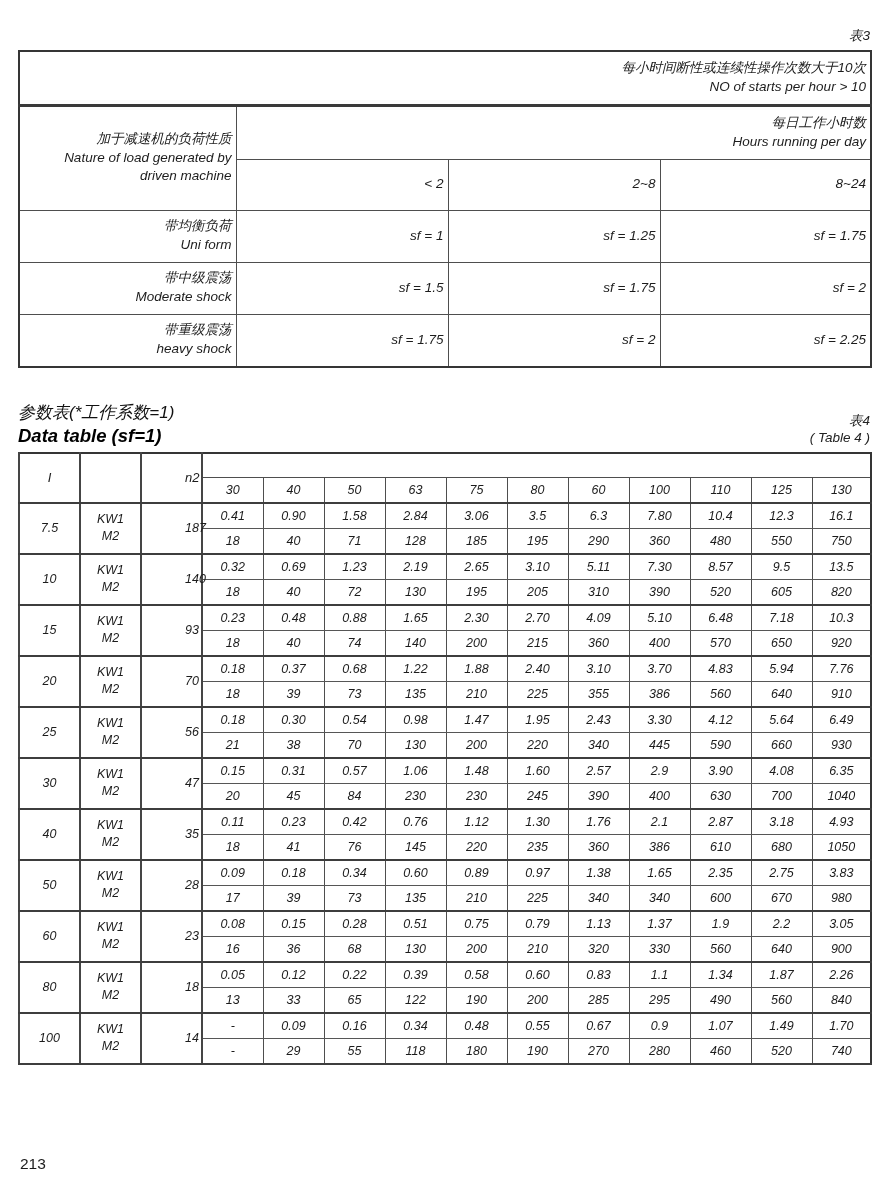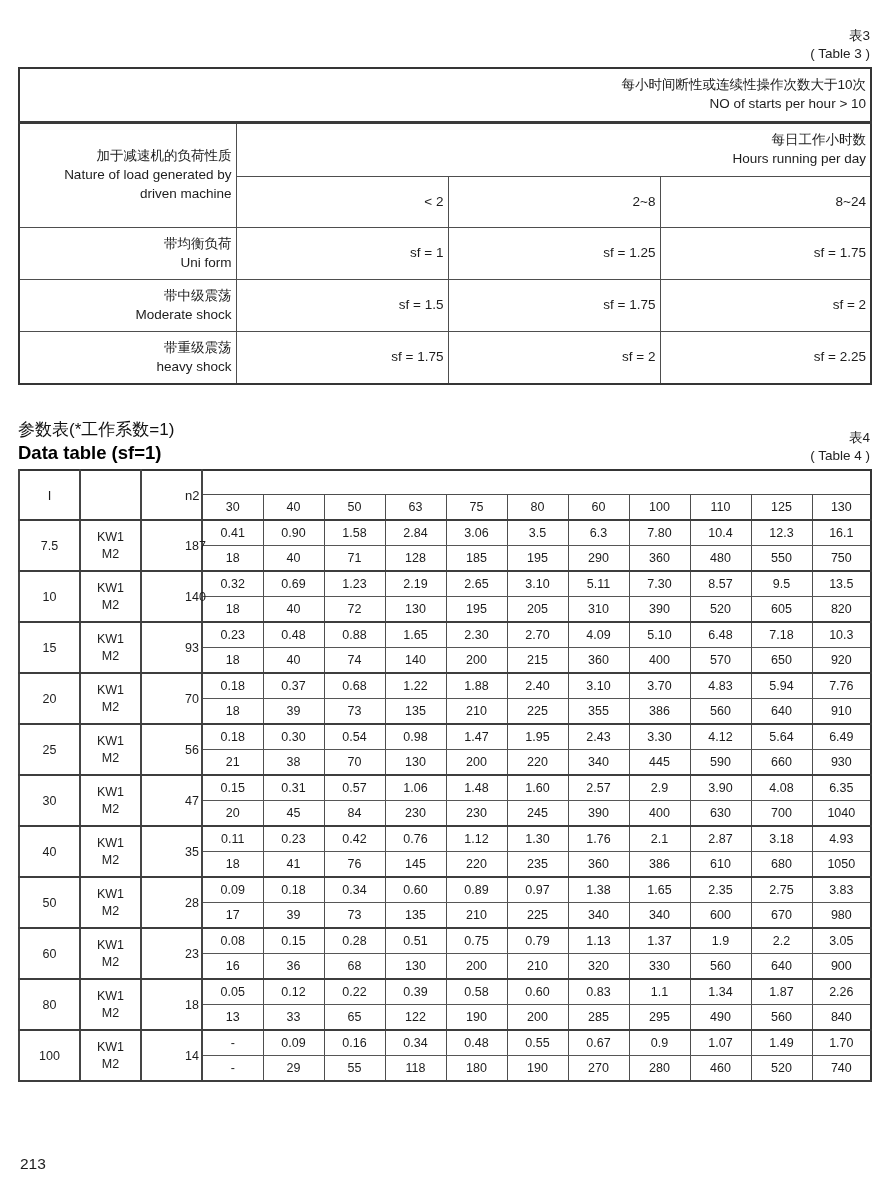--- a/index.html
+++ b/index.html
@@ -4,21 +4,21 @@
 <style>
   html,body{margin:0;padding:0;background:#ffffff;}
   .page{
     position:relative;
     width:888px;height:1191px;
     background:#ffffff;
     font-family:"Liberation Sans","DejaVu Sans",sans-serif;
     color:#1c1c1c;
     overflow:hidden;
   }
-  .content{padding:0 18px;}
+  .content{padding:0 18px;font-style:italic;}
   
   .tbl-caption{
     text-align:right;
     font-size:13.5px;
     line-height:1.3;
     color:#222;
   }
   .cap-t3{padding-top:27px;margin-bottom:5px;}
   
   table{border-collapse:collapse;table-layout:fixed;}
@@ -80,21 +80,20 @@
   }
 </style>
 </head>
 <body>
 
 <div class="page">
   <div class="content">
 
     <div class="tbl-caption cap-t3">
       <div>表3</div>
-      <div>( Table 3 )</div>
     </div>
 
     <table class="t3">
       <colgroup>
         <col style="width:217px">
           <col style="width:212px">
           <col style="width:212px">
           <col style="width:211px">
       </colgroup>
       <tbody>

